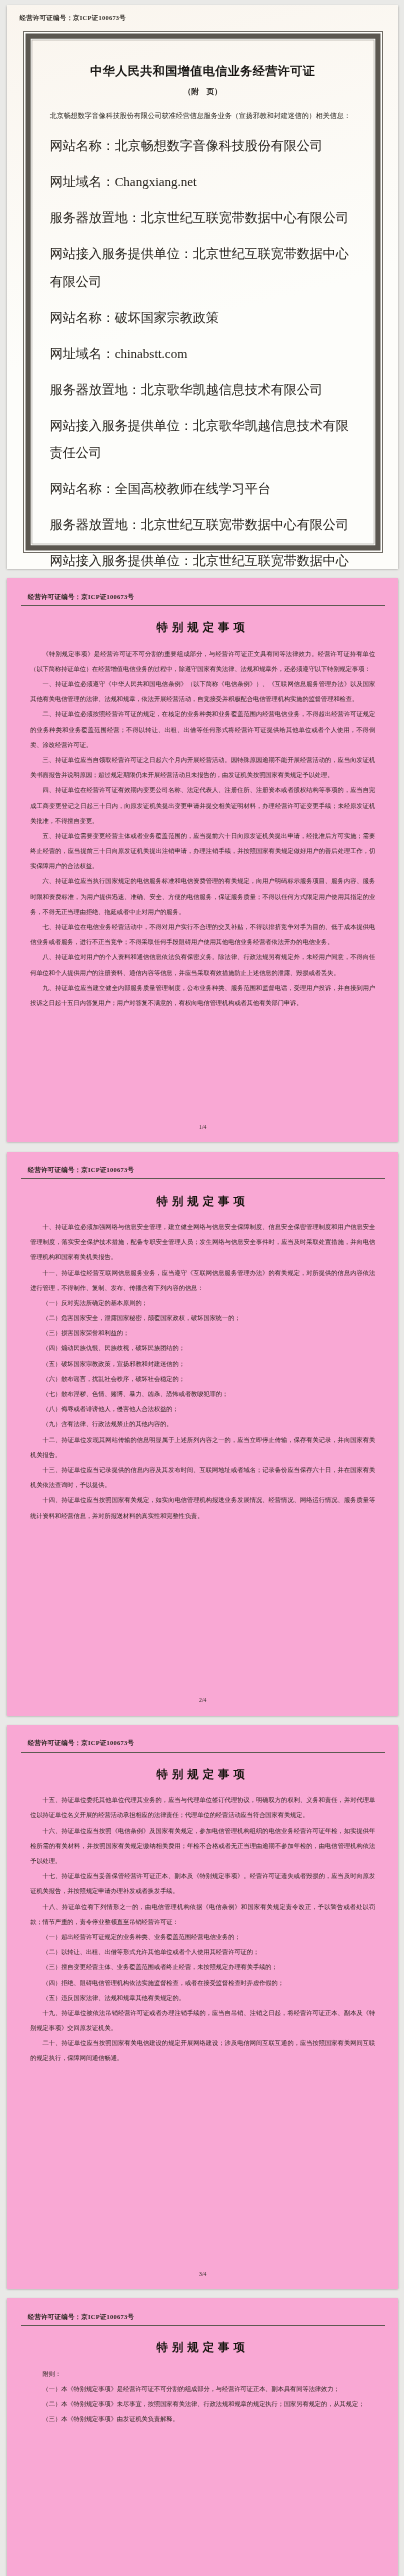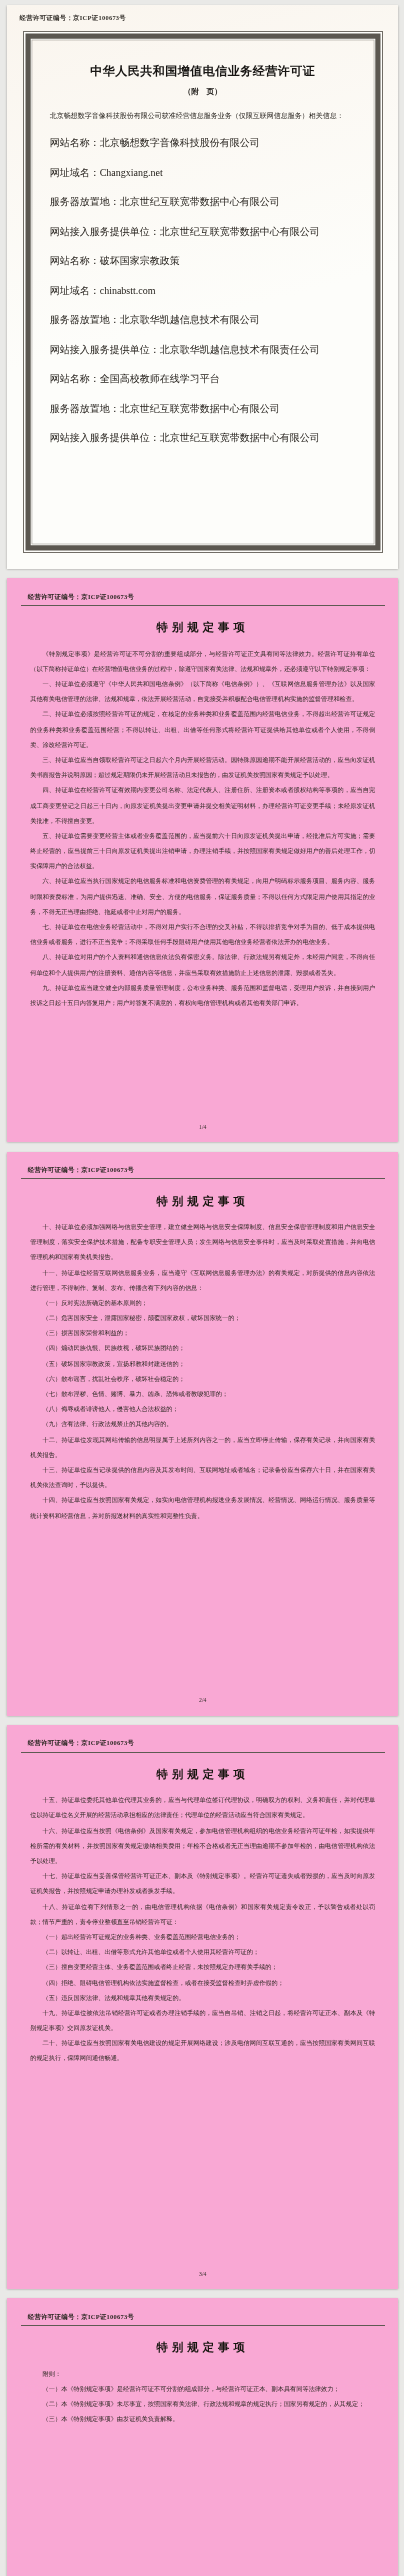--- a/index.html
+++ b/index.html
@@ -63,21 +63,21 @@
   }
   .intro {
     margin: 0 0 1px;
     font-size: 7px;
     line-height: 2.15;
     color: #26221d;
     text-align: justify;
   }
   .entries { }
   .entry {
-    font-size: 10px;
+    font-size: 13px;
     line-height: 2.15;
     color: #26221d;
     margin-top: 8px;
   }
   .entry .lab { color: #26221d; }
   
   .hdr2 {
     margin: 14.4px 13.4px 0;
     padding: 0 0 3.1px 7.2px;
     font-size: 6.4px;
@@ -115,21 +115,21 @@
 
 <div class="stack">
 
   <section class="page cover">
     <div class="hdr">
       <span>经营许可证编号：</span><span>京ICP证100673号</span>
     </div>
     <div class="frame">
       <h1 class="title">中华人民共和国增值电信业务经营许可证</h1>
       <div class="subtitle">（附　页）</div>
-      <p class="intro">北京畅想数字音像科技股份有限公司获准经营信息服务业务（仅限互联网信息服务）相关信息：</p>
+      <p class="intro">北京畅想数字音像科技股份有限公司获准经营信息服务业务（宣扬邪教和封建迷信的）相关信息：</p>
       <div class="entries">
   <div class="entry">
     <span class="lab">网站名称：</span><span class="val">北京畅想数字音像科技股份有限公司</span>
   </div>
 
   <div class="entry">
     <span class="lab">网址域名：</span><span class="val">Changxiang.net</span>
   </div>
 
   <div class="entry">

